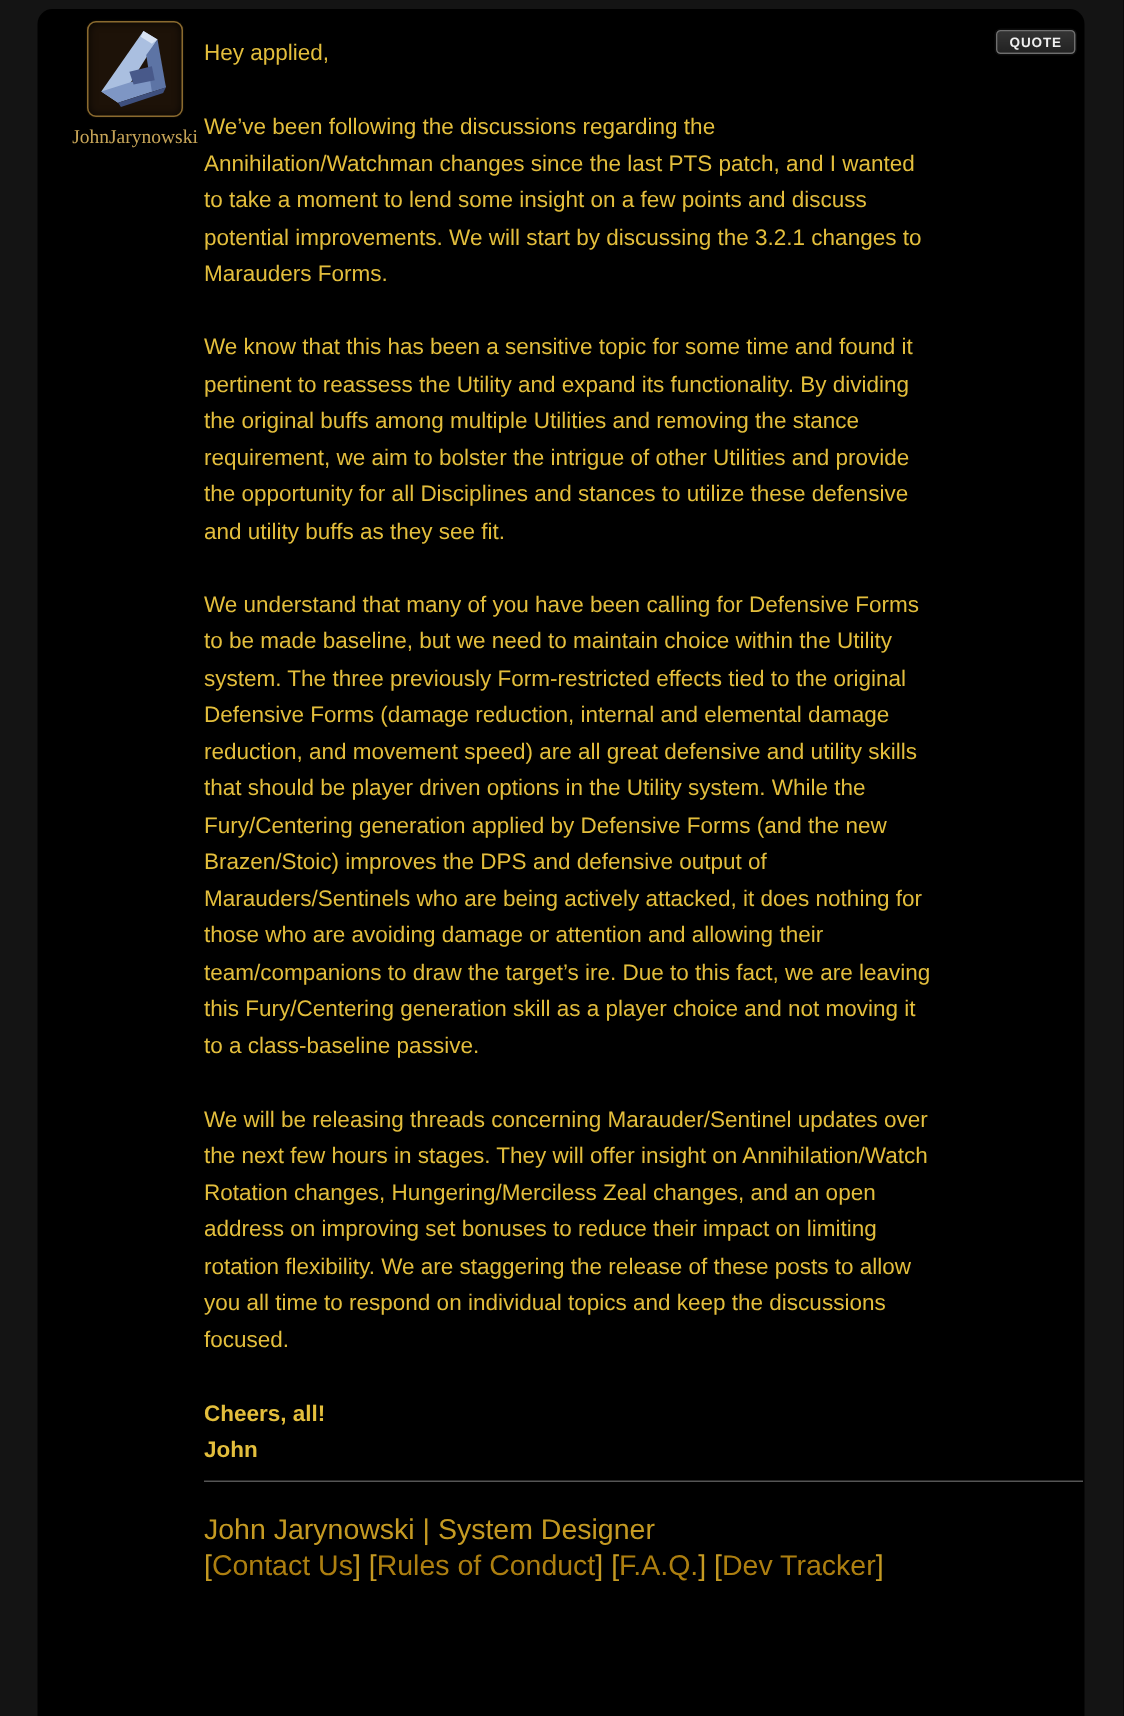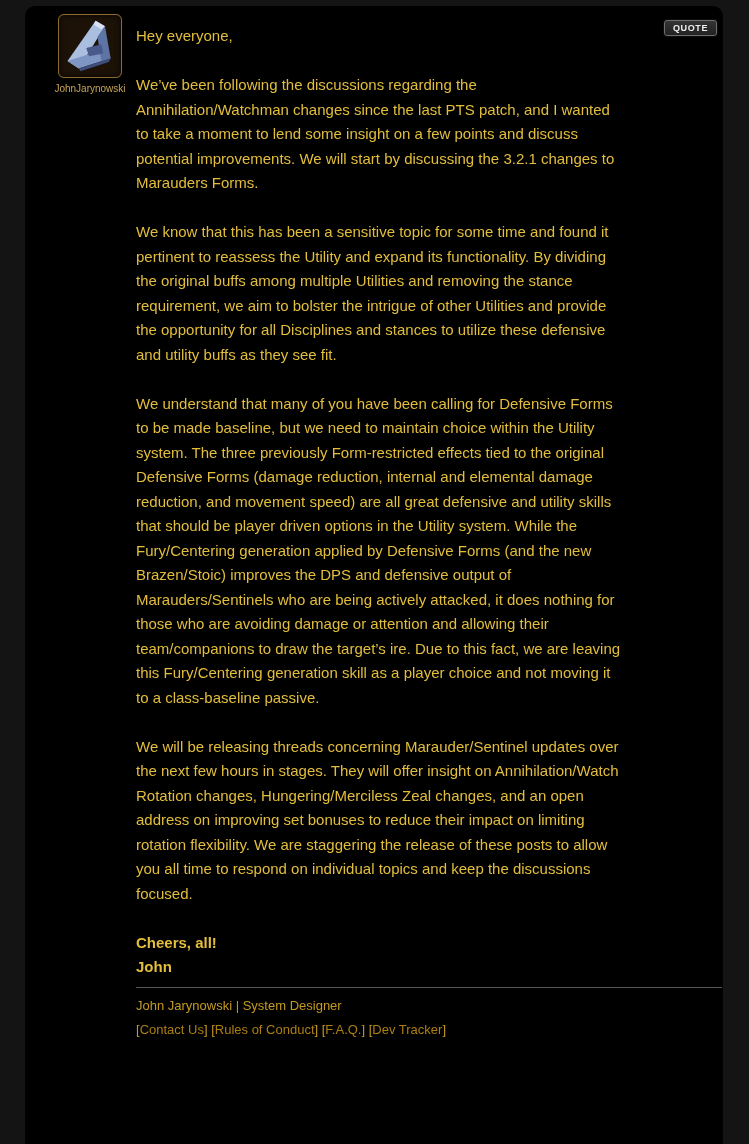--- a/index.html
+++ b/index.html
@@ -15,21 +15,21 @@
   
   .avatar-col{position:absolute;left:10px;top:8px;width:110px;text-align:center;}
   .avatar{
     width:62px;height:62px;margin:0 auto;display:block;
     background:#1d1208;border:1px solid #8a6a2f;border-radius:6px;
     box-shadow:inset 0 0 6px rgba(0,0,0,.8), 0 0 1px #3a2a10;
     cursor:pointer;
   }
   .avatar svg{display:block;width:60px;height:60px;margin:1px;}
   .username{
-    margin-top:5px;font-size:10px;color:#c7a558;text-decoration:none;display:inline-block;
+    margin-top:5px;font-size:13px;color:#c7a558;text-decoration:none;display:inline-block;font-family:Liberation Serif, serif;
   }
   
   .content{position:absolute;left:111px;top:12px;width:587px;}
   .post-header{
     display:flex;align-items:center;height:20px;
     color:#9e9e9e;font-size:15px;
   }
   .page-icon{
     width:9px;height:10px;background:#c4c4c4;margin-right:7px;flex:0 0 auto;
     clip-path:polygon(0 32%,35% 0,100% 0,100% 100%,0 100%);
@@ -50,21 +50,21 @@
   }
   .para{margin:0 0 24.5px 0;white-space:pre-line;}
   .para:last-child{margin-bottom:0;font-weight:bold;}
   .para.italic{font-style:italic;}
   
   .sig-divider{
     border:none;border-top:1px solid #555555;
     margin:7px 0 0 0;width:586px;height:0;
   }
   .signature{
-    margin-top:6px;font-size:13px;line-height:24.5px;color:#c59a22;
+    margin-top:21px;font-size:19px;line-height:24.5px;color:#c59a22;
   }
   .sig-link{color:#ad7f10;cursor:pointer;text-decoration:none;}
   .sig-plain{color:#c59a22;}
 </style>
 </head>
 <body>
 
 <div class="post-panel">
 
   <div class="avatar-col">
@@ -79,21 +79,21 @@
         <polygon points="20,56 54,45 52,49 22,59" fill="#3e4f7d"></polygon>
       </svg>
     </div>
     <a class="username">JohnJarynowski</a>
   </div>
 
   <div class="content">
 
 
     <div class="post-body" id="post-body">
-        <div class="para">Hey everyone,</div>
+        <div class="para">Hey applied,</div>
         <div class="para">We’ve been following the discussions regarding the
 Annihilation/Watchman changes since the last PTS patch, and I wanted
 to take a moment to lend some insight on a few points and discuss
 potential improvements. We will start by discussing the 3.2.1 changes to
 Marauders Forms.</div>
         <div class="para">We know that this has been a sensitive topic for some time and found it
 pertinent to reassess the Utility and expand its functionality. By dividing
 the original buffs among multiple Utilities and removing the stance
 requirement, we aim to bolster the intrigue of other Utilities and provide
 the opportunity for all Disciplines and stances to utilize these defensive

